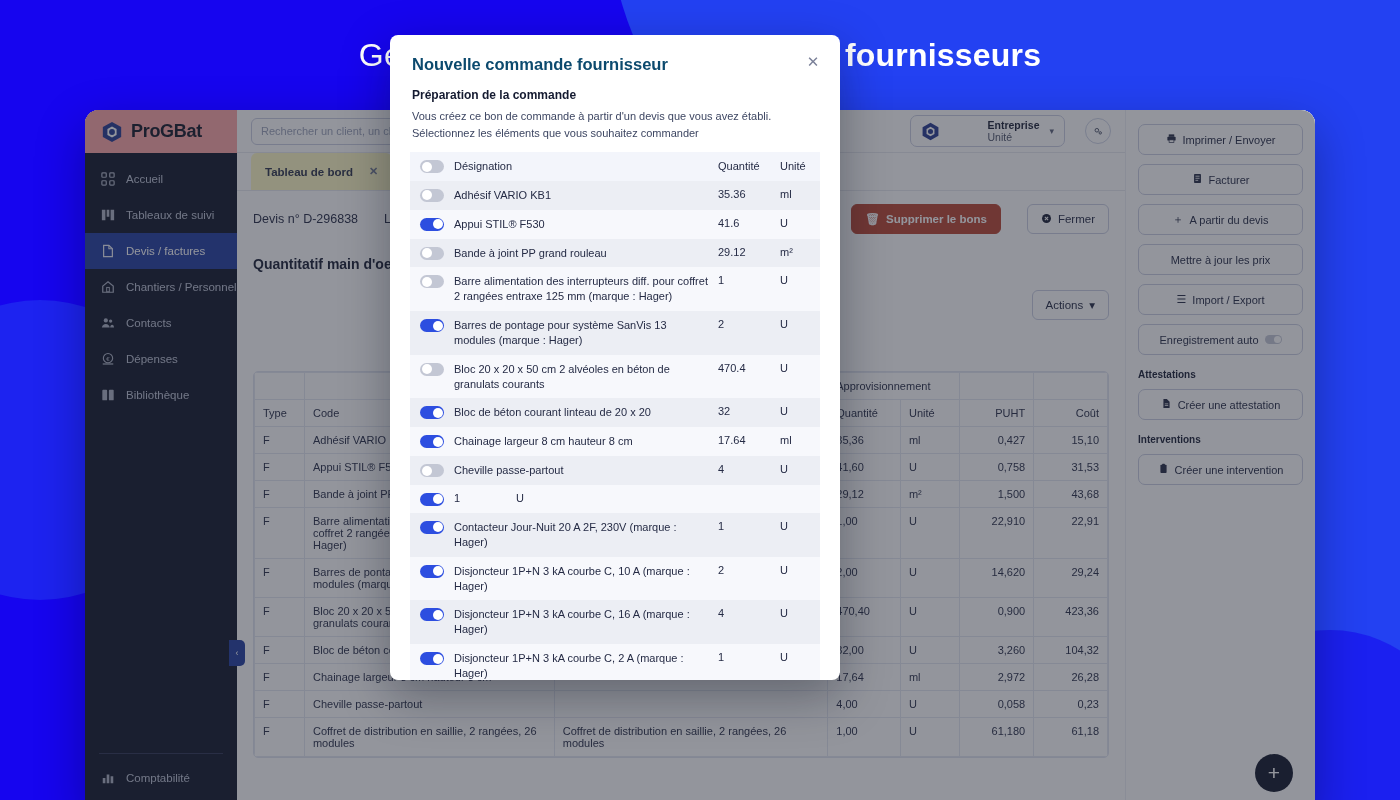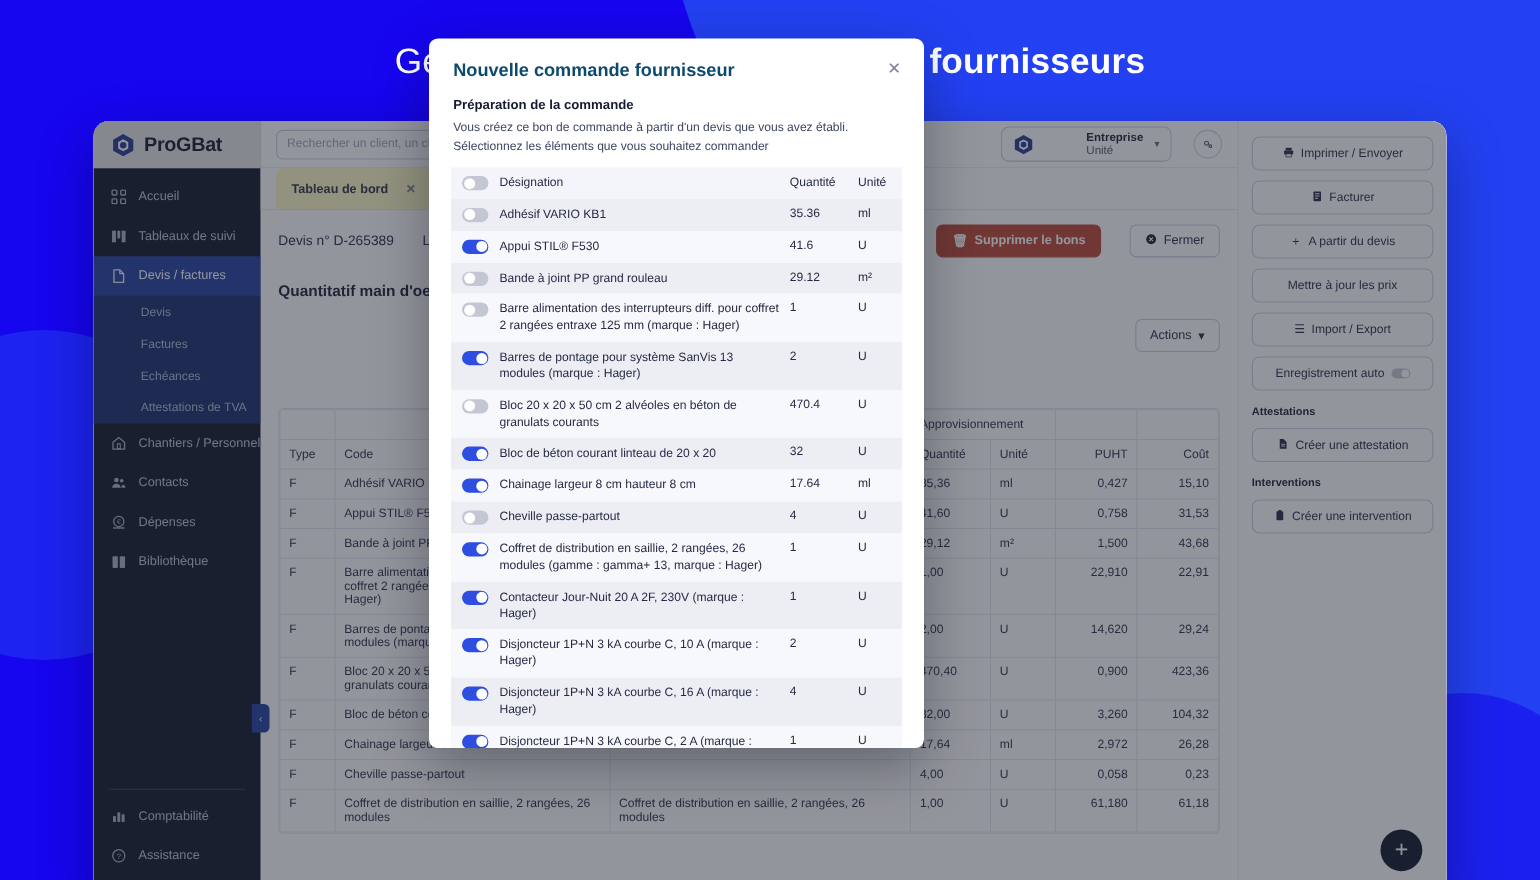--- a/index.html
+++ b/index.html
@@ -64,21 +64,21 @@
   }
 
   .app { position: absolute; inset: 0; display: flex; background: #fff; }
 
   
   .sidebar {
     width: 152px; flex: 0 0 152px; background: #0d1326; color: #c9cede;
     display: flex; flex-direction: column;
   }
   .brand {
-    height: 43px; background: #e5e5e5; display: flex; align-items: center;
+    height: 43px; background: #fca5a5; display: flex; align-items: center;
     gap: 8px; padding-left: 16px;
   }
   .brand .logo { width: 22px; height: 22px; flex: 0 0 22px; }
   .brand .name { font-size: 18px; font-weight: 700; color: #101425; letter-spacing:-.3px;}
 
   .nav { padding-top: 8px; flex: 1; }
   .nav-item {
     display: flex; align-items: center; gap: 11px;
     height: 36px; padding-left: 16px; font-size: 11.5px; color: #bcc2d4;
     cursor: pointer;
@@ -291,26 +291,20 @@
           <span>Tableaux de suivi</span>
         </div>
 
         <div class="nav-item active">
           <span class="ic"><svg viewBox="0 0 16 16" width="14" height="14">
                 <path d="M3 1.5h6l4 4v9H3z" fill="none" stroke="#fff" stroke-width="1.4"></path>
                 <path d="M9 1.5v4h4" fill="none" stroke="#fff" stroke-width="1.2"></path>
               </svg></span>
           <span>Devis / factures</span>
         </div>
-        <div class="subnav">
-          <div class="sub-item">Devis</div>
-          <div class="sub-item">Factures</div>
-          <div class="sub-item">Echéances</div>
-          <div class="sub-item">Attestations de TVA</div>
-        </div>
 
         <div class="nav-item">
           <span class="ic"><svg viewBox="0 0 16 16" width="14" height="14">
                 <path d="M2 7l6-5 6 5v7H2z" fill="none" stroke="#bcc2d4" stroke-width="1.4"></path>
                 <rect x="6.5" y="8.5" width="3" height="5" fill="none" stroke="#bcc2d4" stroke-width="1.1"></rect>
               </svg></span>
           <span>Chantiers / Personnel</span>
         </div>
         <div class="nav-item">
           <span class="ic"><svg viewBox="0 0 16 16" width="14" height="14">
@@ -340,27 +334,20 @@
 
       <div class="nav-bottom">
         <div class="nav-sep"></div>
         <div class="nav-item">
           <span class="ic"><svg viewBox="0 0 16 16" width="14" height="14">
                 <rect x="2" y="8" width="3" height="6" fill="#bcc2d4"></rect>
                 <rect x="6.5" y="4" width="3" height="10" fill="#bcc2d4"></rect>
                 <rect x="11" y="6" width="3" height="8" fill="#bcc2d4"></rect>
               </svg></span>
           <span>Comptabilité</span>
-        </div>
-        <div class="nav-item">
-          <span class="ic"><svg viewBox="0 0 16 16" width="14" height="14">
-                <circle cx="8" cy="8" r="6.3" fill="none" stroke="#bcc2d4" stroke-width="1.3"></circle>
-                <text x="8" y="11.2" font-size="8" fill="#bcc2d4" text-anchor="middle" font-family="sans-serif">?</text>
-              </svg></span>
-          <span>Assistance</span>
         </div>
       </div>
     </aside>
 
     <section class="main">
 
       <div class="topbar">
         <div class="search">
           <span>Rechercher un client, un chantier, un document</span>
           <span class="sicon">
@@ -420,21 +407,21 @@
         <div class="tab selected">
           <span>Tableau de bord</span>
           <span class="x">✕</span>
         </div>
         <div class="tab">
           <span>Devis client</span>
         </div>
       </div>
 
       <div class="dochead">
-        <span class="devno">Devis n° D-265389</span>
+        <span class="devno">Devis n° D-296838</span>
         <span class="sublink">Lignes</span>
         <span class="sublink">Pied</span>
         <span class="spacer"></span>
         <button class="btn danger">
           <span>🗑</span>
           <span>Supprimer le bons</span>
         </button>
         <button class="btn">
           <span>
             <svg viewBox="0 0 16 16" width="11" height="11">
@@ -723,21 +710,20 @@
           <span class="unit">ml</span>
         </div>
         <div class="mrow odd">
           <span class="tg"></span>
           <span class="desig">Cheville passe-partout</span>
           <span class="qty">4</span>
           <span class="unit">U</span>
         </div>
         <div class="mrow even">
           <span class="tg on"></span>
-          <span class="desig">Coffret de distribution en saillie, 2 rangées, 26 modules (gamme : gamma+ 13, marque : Hager)</span>
           <span class="qty">1</span>
           <span class="unit">U</span>
         </div>
         <div class="mrow odd">
           <span class="tg on"></span>
           <span class="desig">Contacteur Jour-Nuit 20 A 2F, 230V (marque : Hager)</span>
           <span class="qty">1</span>
           <span class="unit">U</span>
         </div>
         <div class="mrow even">

